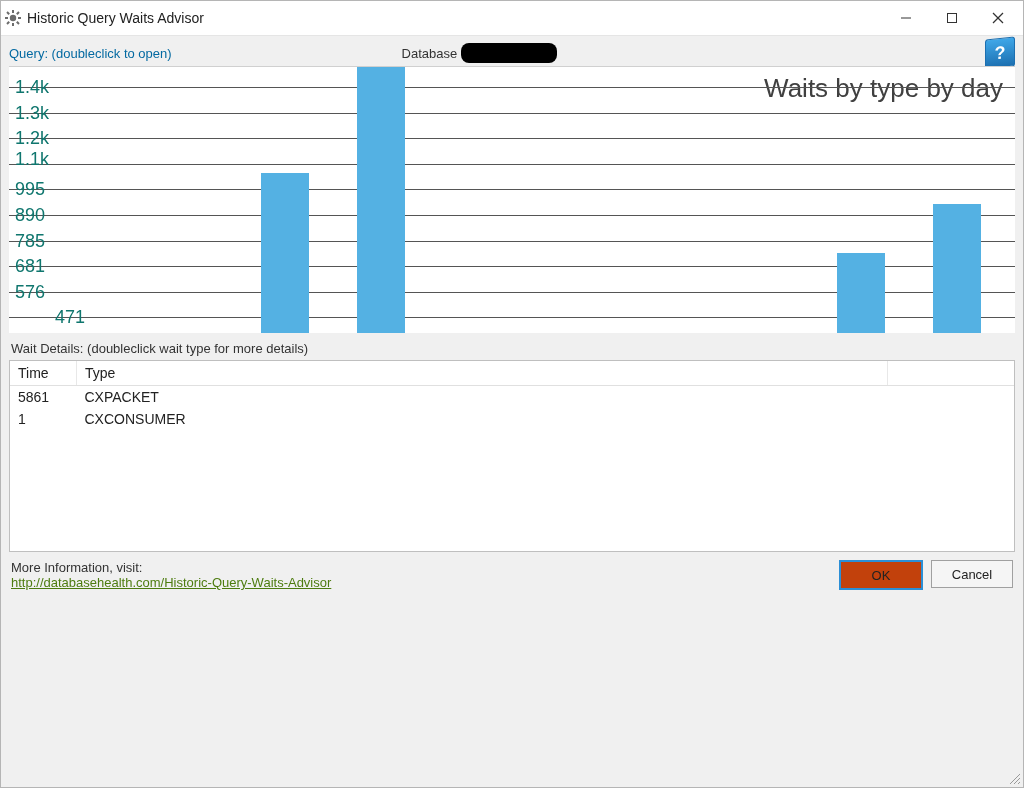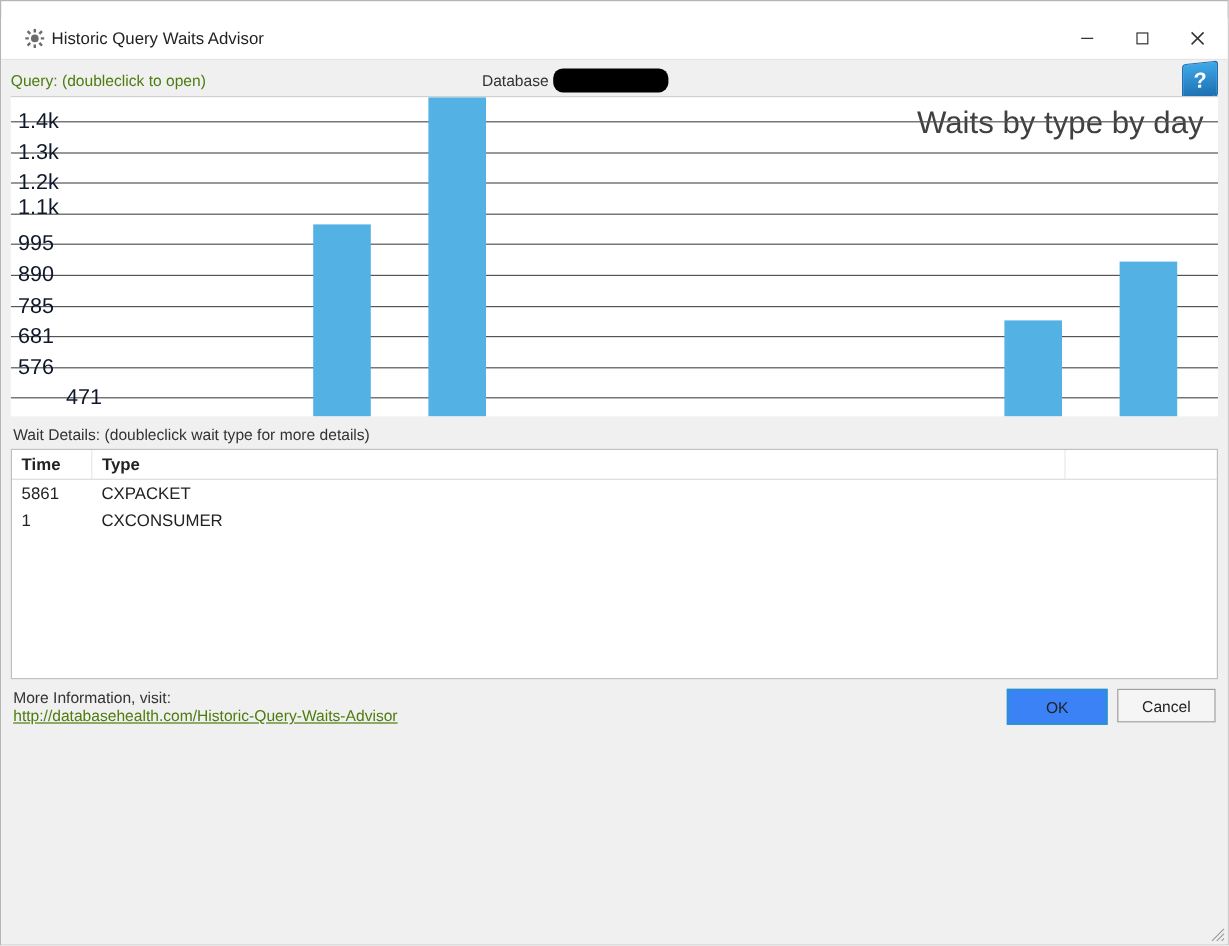--- a/index.html
+++ b/index.html
@@ -1,51 +1,51 @@
 <!DOCTYPE html>
 <html><head>
 <meta charset="utf-8">
 <style>
   html,body{margin:0;padding:0;font-family:"Segoe UI",Tahoma,sans-serif;font-size:13px;color:#222;background:#fff;}
   .window{width:1024px;height:788px;border:1px solid #b5b5b5;box-sizing:border-box;display:flex;flex-direction:column;background:#fff;position:relative;}
-  .titlebar{height:34px;display:flex;align-items:center;background:#fff;border-bottom:1px solid #e5e5e5;padding-left:20px;margin-top:14px;}
+  .titlebar{height:34px;display:flex;align-items:center;background:#fff;border-bottom:1px solid #e5e5e5;padding-left:4px;}
   .titlebar .gear{width:16px;height:16px;margin-right:6px;position:relative;}
   .titlebar .gear svg{display:block;}
   .titlebar .title{font-size:14px;color:#222;}
   .titlebar .controls{margin-left:auto;display:flex;height:100%;}
   .titlebar .ctrl{width:46px;display:flex;align-items:center;justify-content:center;font-size:14px;color:#333;}
   .titlebar .ctrl.close{margin-right:2px;}
   .body{flex:1;display:flex;flex-direction:column;background:#f0f0f0;padding:2px;}
   .toprow{display:flex;align-items:center;height:26px;padding:2px 6px 0 6px;}
-  .toprow .qlabel{color:#4d7c0f;}
+  .toprow .qlabel{color:#0369a1;}
   .toprow .dblabel{margin-left:230px;color:#333;}
   .toprow .redact{margin-left:4px;width:96px;height:20px;background:#000;border-radius:8px;}
   .helpicon{margin-left:auto;width:28px;height:28px;background:linear-gradient(#3fa7e8,#1c6fb0);border:1px solid #1c6fb0;border-radius:3px;display:flex;align-items:center;justify-content:center;color:#fff;font-weight:bold;font-size:18px;transform:skewY(-6deg);}
   .querybox{margin:4px 6px 4px 6px;background:#fff;border:1px solid #3aa0e8;position:relative;height:148px;}
   .querytext{position:absolute;left:4px;top:2px;font-size:13px;color:#222;}
   .qscroll{position:absolute;right:2px;top:2px;bottom:2px;width:16px;display:flex;flex-direction:column;justify-content:space-between;align-items:center;color:#a0a0a0;font-size:12px;}
   .chart{margin:0 6px 2px 6px;background:#fff;height:266px;position:relative;border-top:1px solid #d0d0d0;overflow:hidden;}
   .chart .charttitle{position:absolute;right:12px;top:6px;font-size:26px;color:#404040;}
   .chart .grid{position:absolute;left:0;right:0;top:10px;bottom:0;}
   .chart .gline{position:absolute;left:0;right:0;border-top:1px solid #555;}
-  .chart .ylab{position:absolute;left:6px;font-size:18px;color:#0f172a;transform:translateY(-50%);}
+  .chart .ylab{position:absolute;left:6px;font-size:18px;color:#0f766e;transform:translateY(-50%);}
   .chart .bars{position:absolute;left:0;right:0;bottom:0;top:0;}
   .chart .bar{position:absolute;bottom:0;background:#54b1e3;width:48px;}
   .waitlabel{padding:6px 8px 4px 8px;color:#333;}
   .table{margin:0 6px 4px 6px;background:#fff;border:1px solid #bfbfbf;height:190px;overflow:hidden;}
   .table table{border-collapse:collapse;width:100%;font-size:14px;}
-  .table th{text-align:left;font-weight:bold;color:#222;padding:4px 10px 4px 8px;border-bottom:1px solid #e0e0e0;border-right:1px solid #e8e8e8;}
+  .table th{text-align:left;font-weight:normal;color:#222;padding:4px 10px 4px 8px;border-bottom:1px solid #e0e0e0;border-right:1px solid #e8e8e8;}
   .table td{padding:3px 10px 3px 8px;color:#222;}
   .table th.time,.table td.time{width:48px;}
   .footer{display:flex;align-items:center;padding:4px 8px 6px 8px;}
   .moreinfo{font-size:13px;color:#333;}
   .moreinfo a{color:#4d7c0f;text-decoration:underline;word-break:break-all;}
   .btns{margin-left:auto;display:flex;gap:8px;}
   .btn{width:80px;height:26px;background:#f5f5f5;border:1px solid #a0a0a0;display:flex;align-items:center;justify-content:center;font-size:13px;color:#222;}
-  .btn.primary{border:2px solid #2b8fd6;background:#3b82f6;}
+  .btn.primary{border:2px solid #2b8fd6;background:#c2410c;}
   .resize{position:absolute;right:2px;bottom:2px;width:14px;height:14px;}
   .resize svg{display:block;}
 </style>
 </head>
 <body>
 
 <div class="window">
   <div class="titlebar">
     <span class="gear">
       <svg width="16" height="16" viewBox="0 0 16 16">

